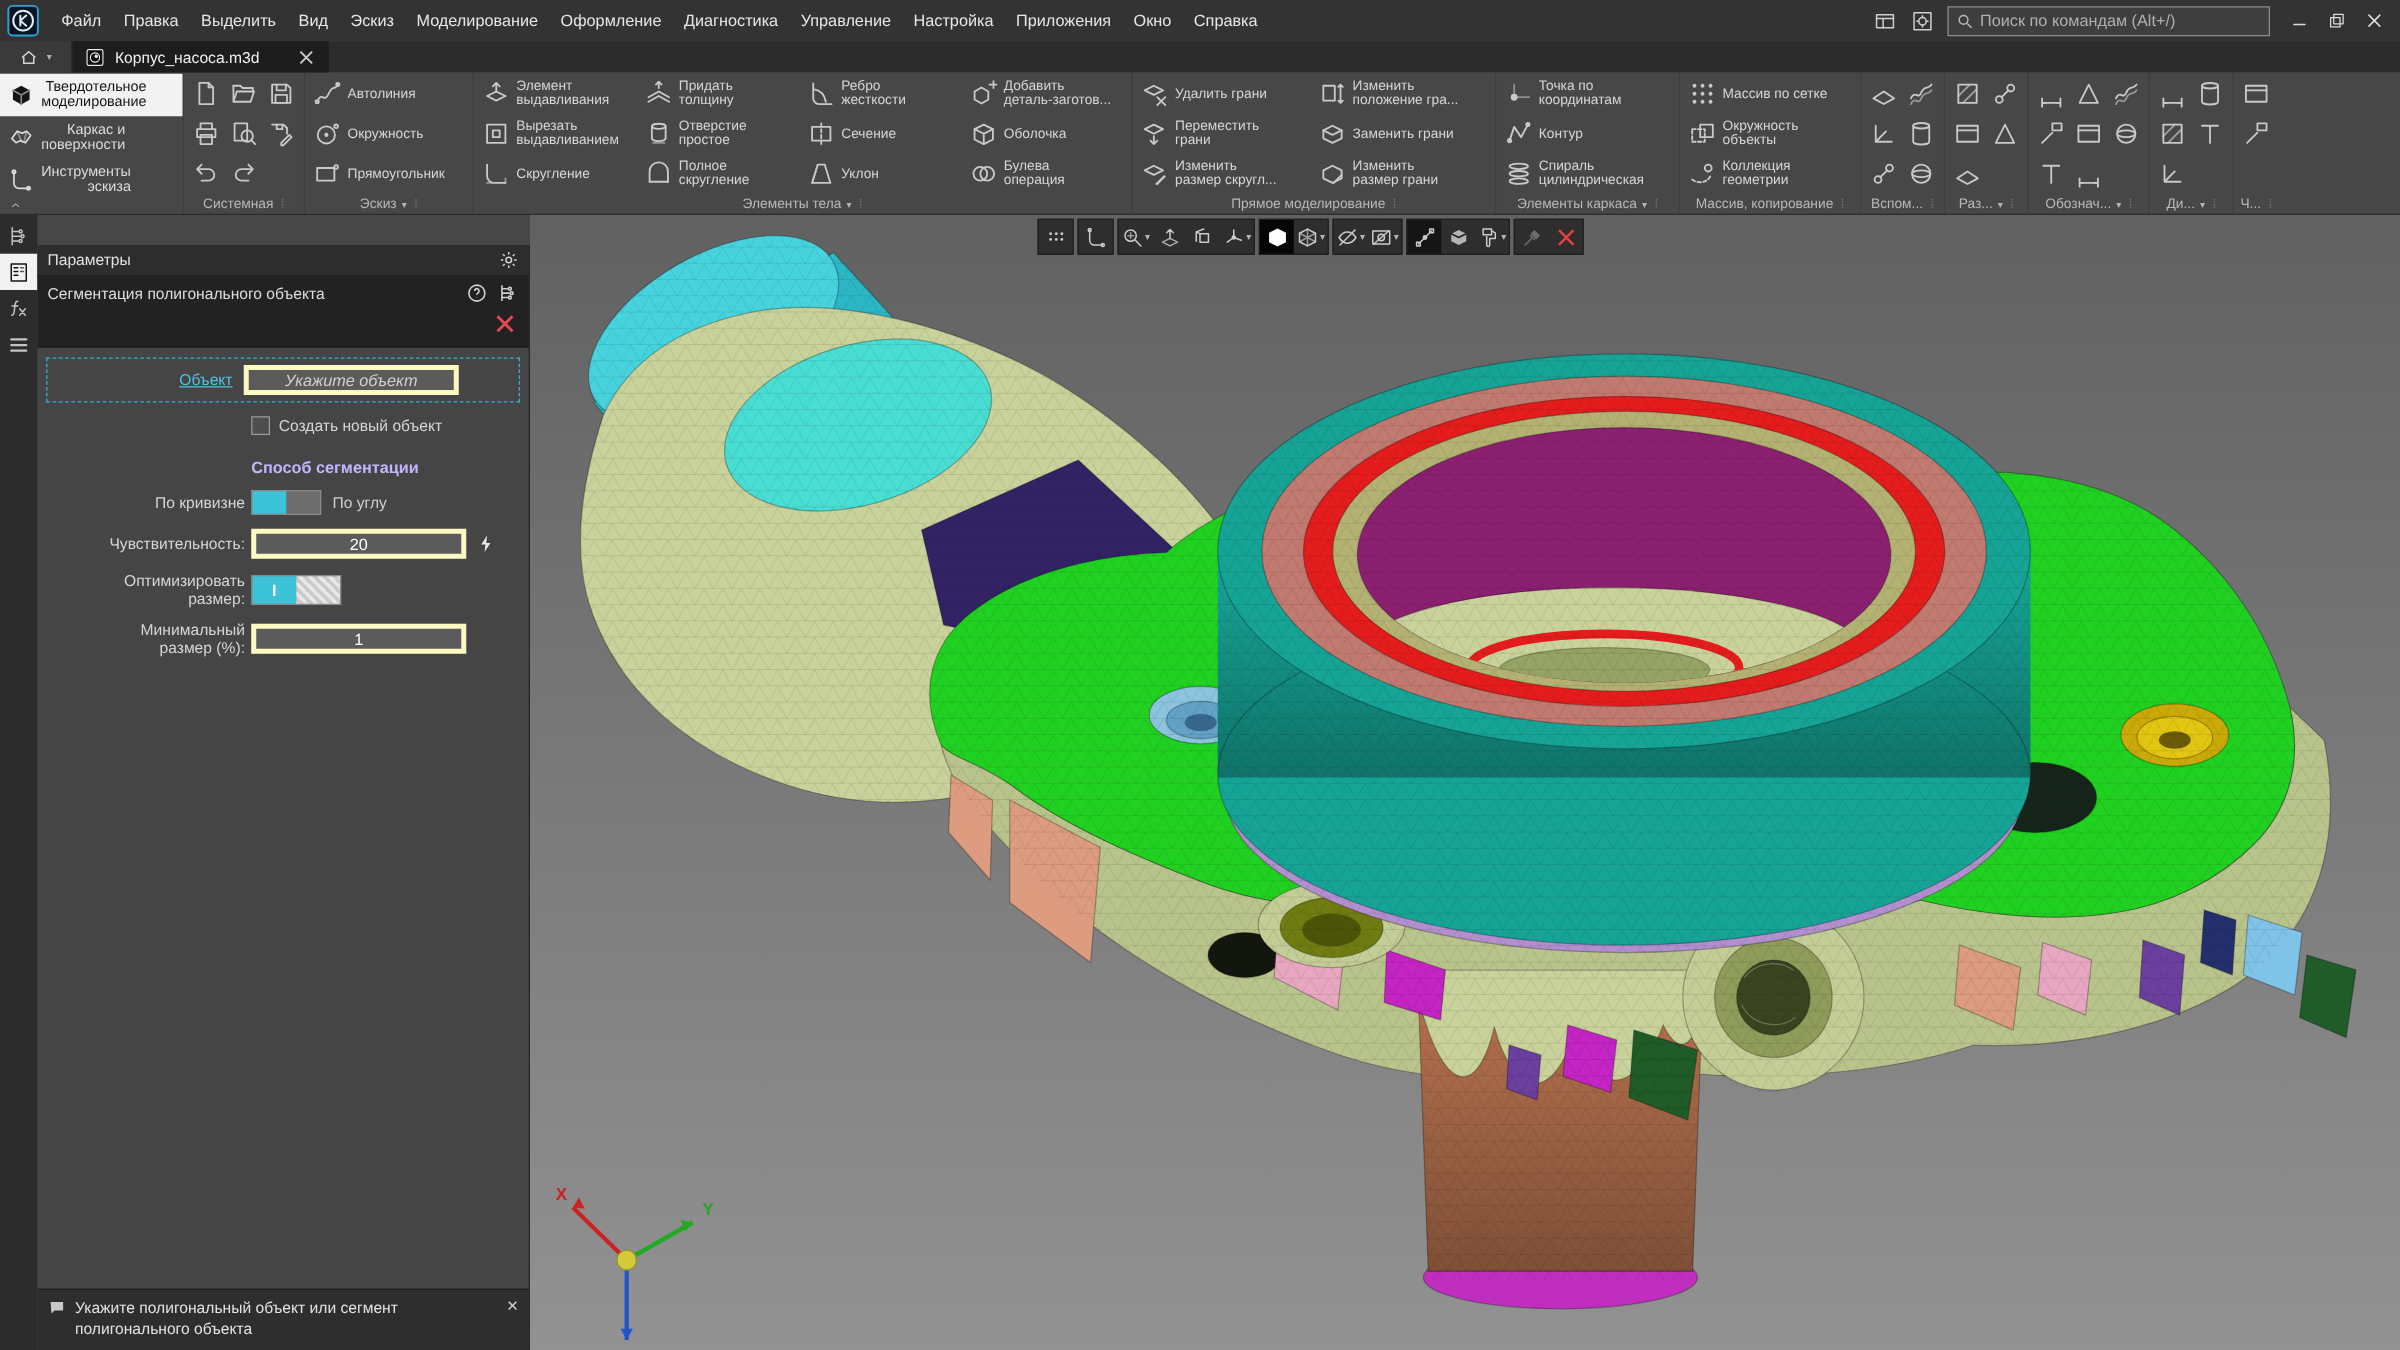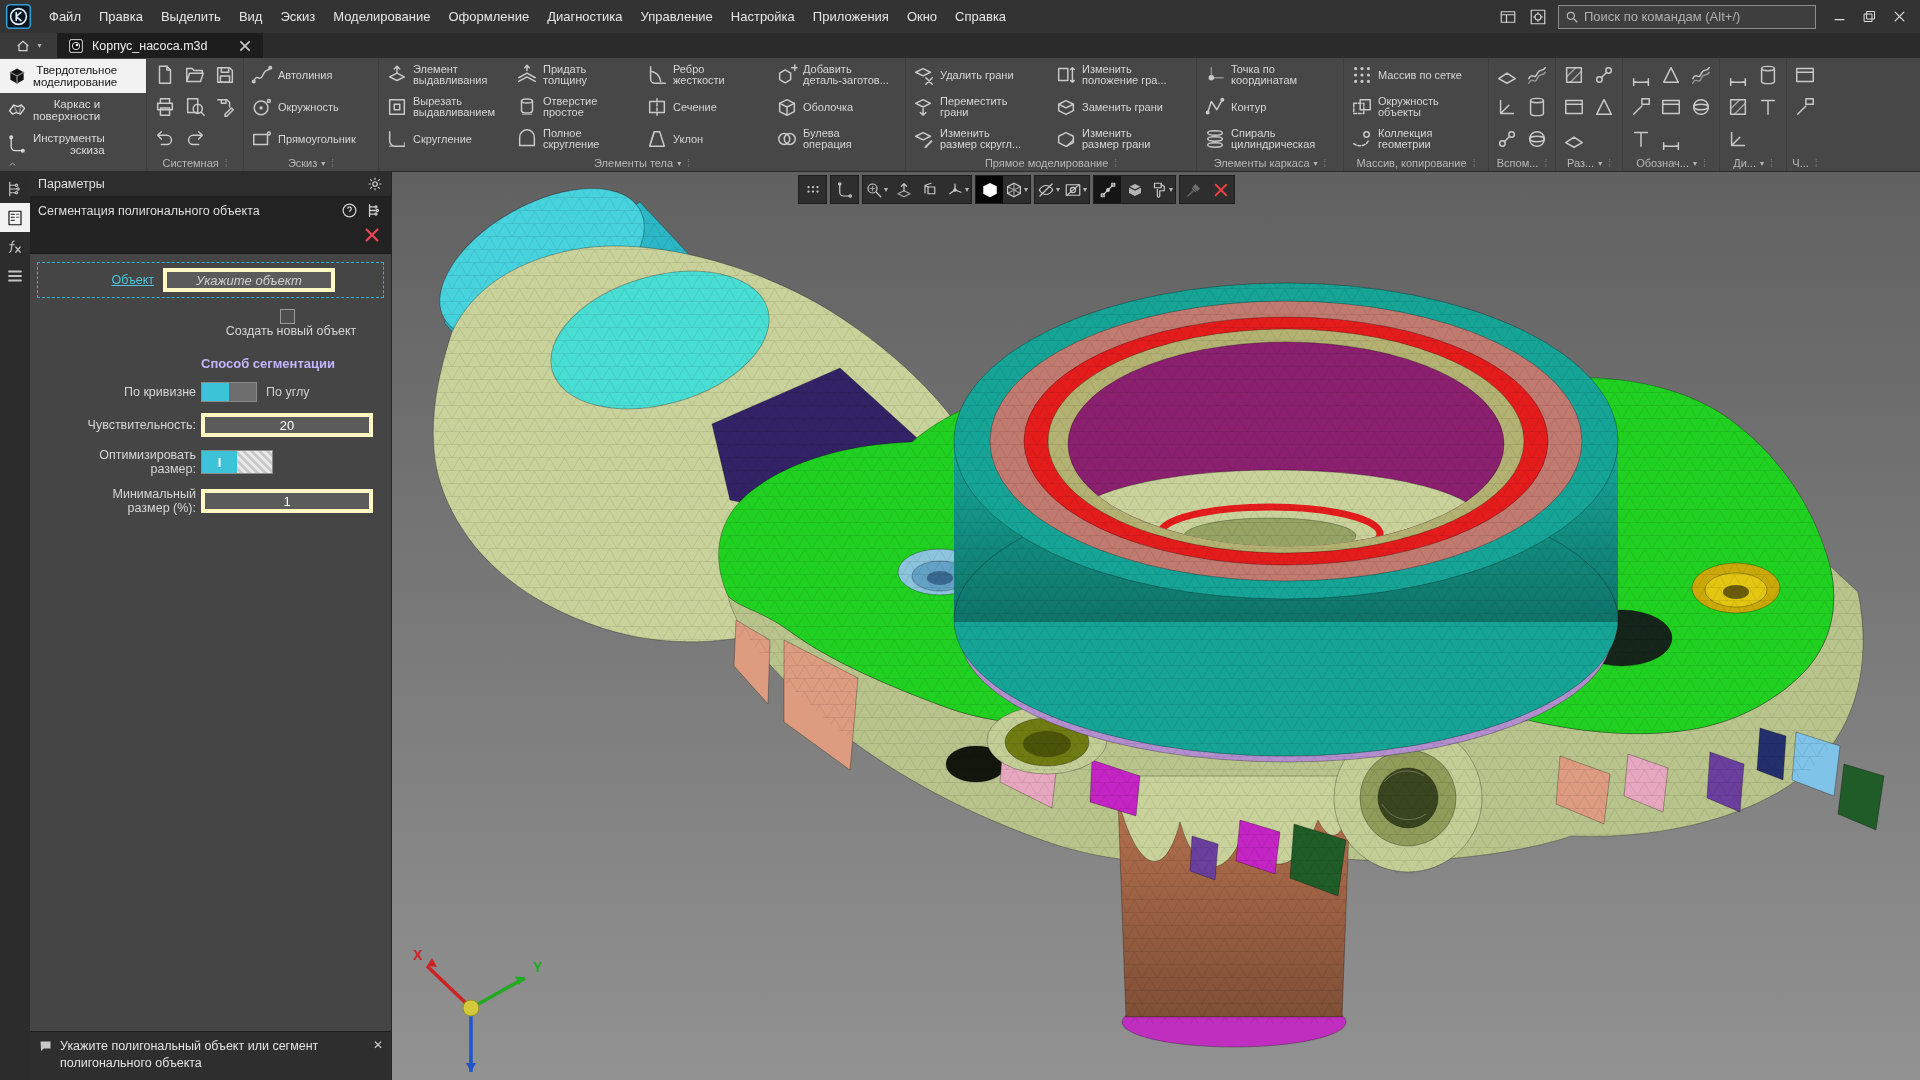--- a/index.html
+++ b/index.html
@@ -49,40 +49,40 @@
   .rf-dots{color:#777;font-size:10px;margin-left:2px;}
 
   
   .main{display:flex;height:908px;}
   .side-strip{width:30px;flex:none;background:#2c2c2c;display:flex;flex-direction:column;align-items:stretch;padding-top:2px;}
   .strip-btn{height:29px;display:flex;align-items:center;justify-content:center;color:#c3c3c3;cursor:pointer;}
   .strip-btn .icon{width:18px;height:18px;}
   .strip-btn.active{background:#f2f2f2;color:#141414;}
 
   
-  .params{width:362px;flex:none;background:#454545;position:relative;display:flex;flex-direction:column;border-right:1px solid #262626;}
+  .params{width:394px;flex:none;background:#454545;position:relative;display:flex;flex-direction:column;border-right:1px solid #262626;margin-top:24px;}
   .p-title{height:25px;background:#2d2d2d;display:flex;align-items:center;padding:0 8px;color:#e0e0e0;font-size:12.5px;border-bottom:1px solid #202020;}
   .p-title .icon{margin-left:auto;width:16px;height:16px;color:#cfcfcf;}
   .p-cmd{background:#222;padding:5px 8px 3px;border-bottom:1px solid #1a1a1a;}
   .p-cmd-row{display:flex;align-items:center;gap:8px;color:#dedede;font-size:12.5px;}
   .p-cmd-row .ttl{flex:1;}
   .p-cmd-row .icon{width:17px;height:17px;color:#cfcfcf;flex:none;}
   .p-cmd-x{display:flex;justify-content:flex-end;padding:7px 2px 6px;}
   .p-cmd-x .icon{width:18px;height:18px;color:#ea4755;cursor:pointer;}
   .p-body{flex:1;padding:8px 4px;}
   .obj-row{display:flex;align-items:center;justify-content:flex-end;gap:9px;margin:0 3px;border:1px dashed #2fb3cc;padding:5px 48px 5px 6px;}
   .obj-link{color:#4fc3e0;font-size:12.5px;text-decoration:underline;cursor:pointer;}
   .p-input{height:24px;background:#5b5b5b;border:4px solid #fef9c3;color:#fff;font-size:13px;padding:0 6px;font-family:"Liberation Sans",sans-serif;outline:none;text-align:center;}
   .obj-input{width:172px;font-style:italic;}
   .obj-input::placeholder{color:#d0d0d0;}
   .w172{width:172px;}
   .row{display:flex;align-items:center;margin:11px 6px 11px 0;}
   .lbl{width:162px;text-align:right;margin-right:5px;color:#d6d6d6;font-size:12.5px;line-height:14px;white-space:pre-line;flex:none;}
   .lbl-after{color:#cfcfcf;font-size:12.5px;margin-left:9px;}
-  .chk{margin-left:167px;flex-direction:column;}
+  .chk{margin-left:167px;}
   .checkbox{width:15px;height:15px;border:1px solid #9a9a9a;background:#4e4e4e;margin-right:7px;flex:none;cursor:pointer;}
   .chk label{color:#d6d6d6;font-size:12.5px;}
   .sec-title{margin:18px 0 4px 167px;color:#c4b5fd;font-size:13px;font-weight:bold;}
   .toggle{position:relative;width:56px;height:20px;background:#6e6e6e;border:1px solid #8a8a8a;cursor:pointer;flex:none;display:flex;}
   .toggle .knob{width:50%;height:100%;background:#3cc3d8;}
   .toggle.t2{width:72px;height:24px;}
   .toggle.t2 .on{width:50%;height:100%;background:#3cc3d8;color:#fff;font-weight:bold;font-size:13px;display:flex;align-items:center;justify-content:center;}
   .toggle.t2 .check{width:50%;height:100%;background:
      linear-gradient(45deg,#e9e9e9 25%,#c9c9c9 25%,#c9c9c9 50%,#e9e9e9 50%,#e9e9e9 75%,#c9c9c9 75%);
      background-size:8px 8px;}

